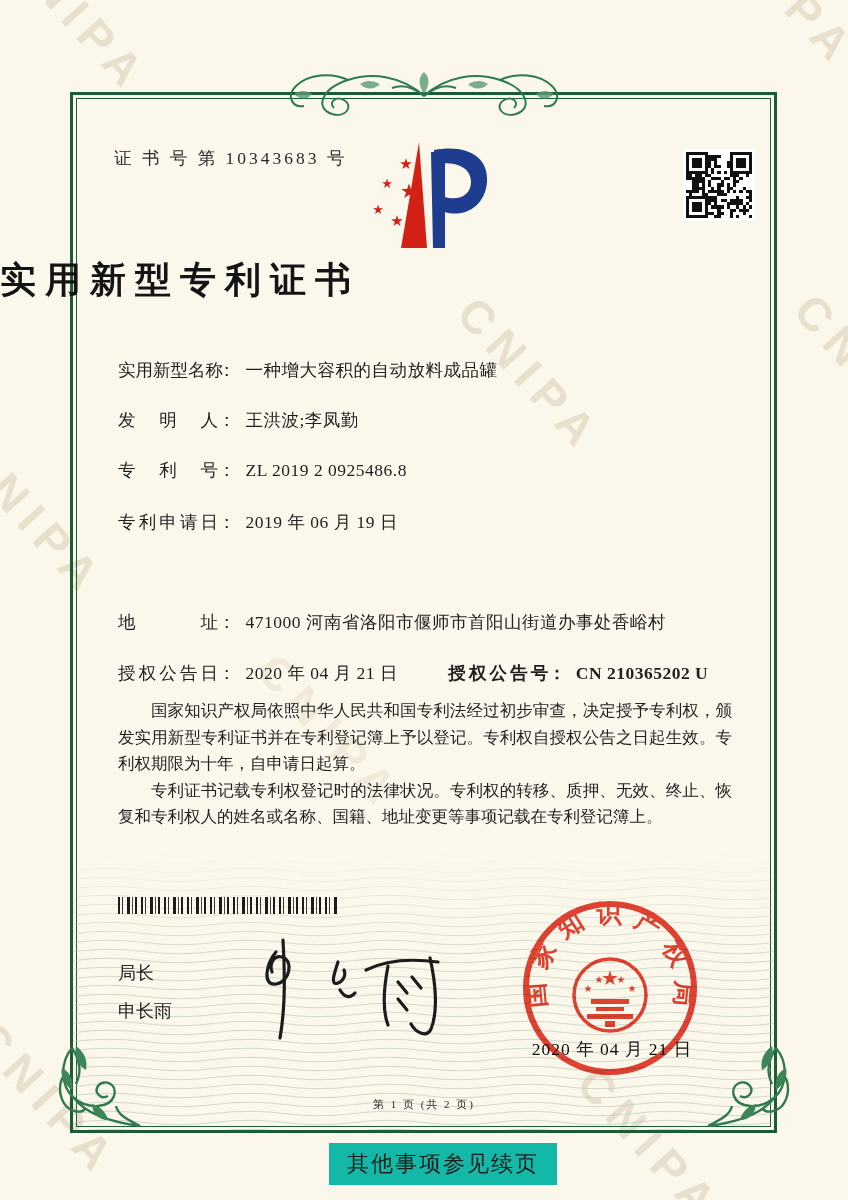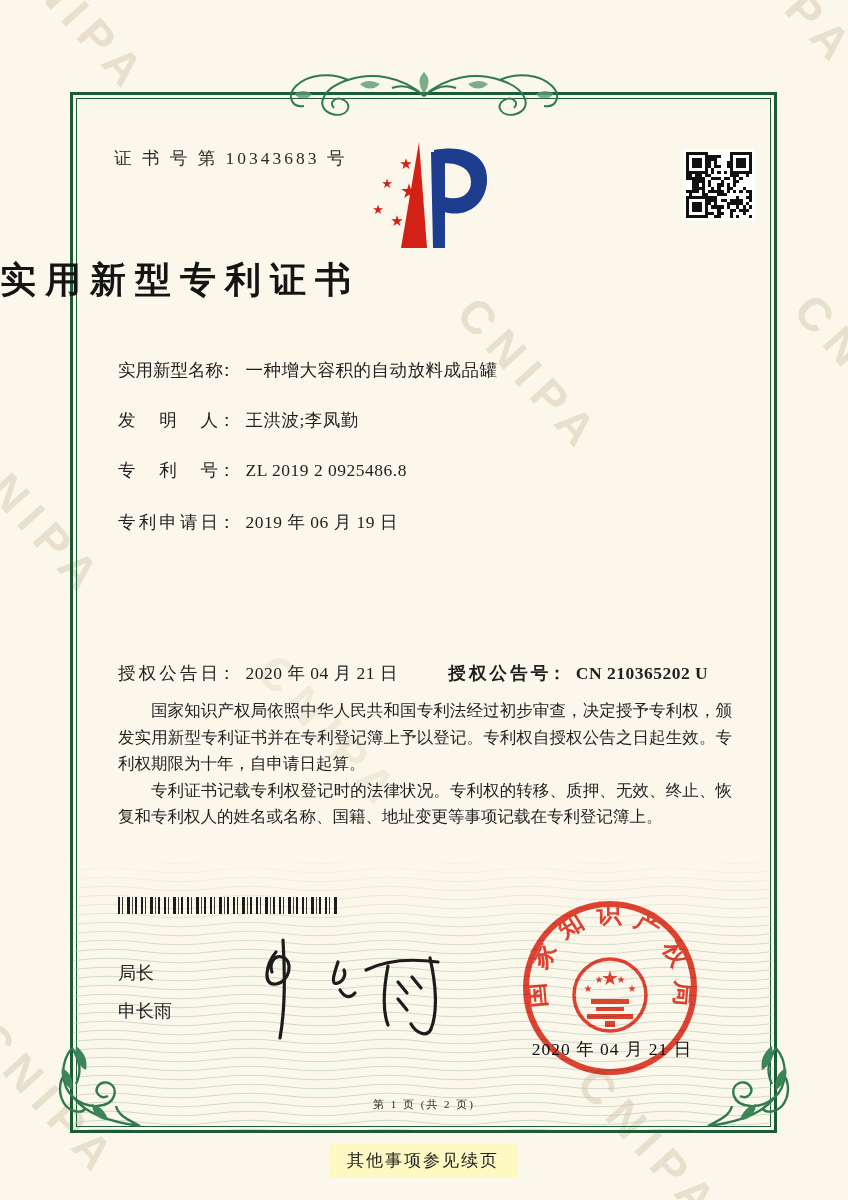--- a/index.html
+++ b/index.html
@@ -83,21 +83,21 @@
   .seal-date{
     position:absolute; left:528px; top:1037px; width:168px; text-align:center; z-index:6;
     font-size:17.5px; letter-spacing:1px; color:#101010;
   }
   .page-num{
     position:absolute; left:0; top:1097px; width:100%; text-align:center; z-index:4;
     font-size:11px; letter-spacing:2px; color:#2a2a2a;
   }
   .cont-box{
     position:absolute; left:329px; top:1143px; z-index:4;
-    background:#fef9c3; padding:6px 18px; font-size:17px; letter-spacing:2px; color:#1f1f1f;
+    background:#14b8a6; padding:6px 18px; font-size:22px; letter-spacing:2px; color:#1f1f1f;
   }
 </style>
 </head>
 <body>
 
 <div class="page">
 
   <span class="wm" style="left:-18px; top:-12px;">CNIPA</span>
   <span class="wm" style="left:690px; top:-38px;">CNIPA</span>
   <span class="wm" style="left:435px; top:348px;">CNIPA</span>
@@ -631,20 +631,23 @@
     <span class="flabel">发明人</span><span class="fcolon">：</span><span class="fvalue">王洪波;李凤勤</span>
   </div>
   <div class="field" style="top:358px;">
     <span class="flabel">实用新型名称</span><span class="fcolon">：</span><span class="fvalue">一种增大容积的自动放料成品罐</span>
   </div>
   <div class="field" style="top:458px;">
     <span class="flabel">专利号</span><span class="fcolon">：</span><span class="fvalue">ZL 2019 2 0925486.8</span>
   </div>
   <div class="field" style="top:510px;">
     <span class="flabel">专利申请日</span><span class="fcolon">：</span><span class="fvalue">2019 年 06 月 19 日</span>
+  </div>
+  <div class="field" style="top:610px;">
+    <span class="flabel">地址</span><span class="fcolon">：</span><span class="fvalue">471000 河南省洛阳市偃师市首阳山街道办事处香峪村</span>
   </div>
   <div class="field" style="top:661px;">
     <span class="field2">
       <span class="flabel">授权公告日</span><span class="fcolon">：</span><span class="fvalue">2020 年 04 月 21 日</span>
     </span>
     <span class="field2" style="margin-left:46px;font-weight:bold;">
       <span class="flabel">授权公告号</span><span class="fcolon">：</span><span class="fvalue">CN 210365202 U</span>
     </span>
   </div>
 

